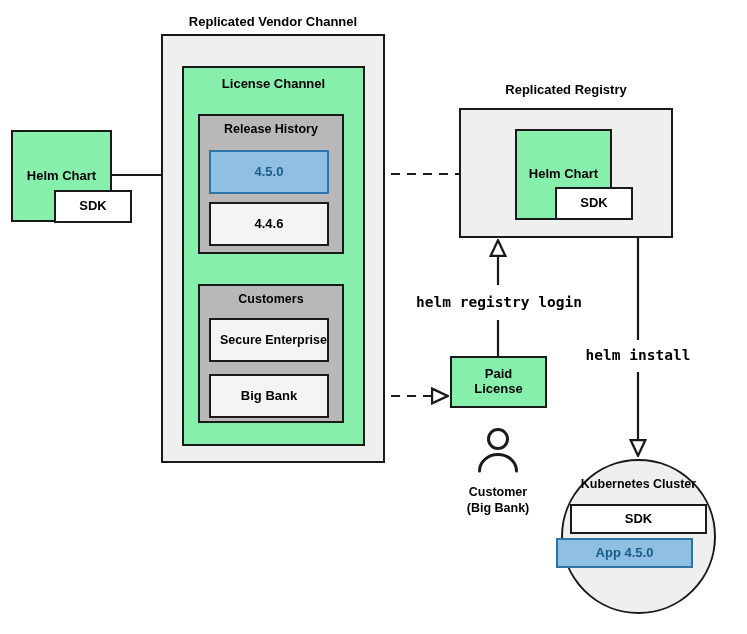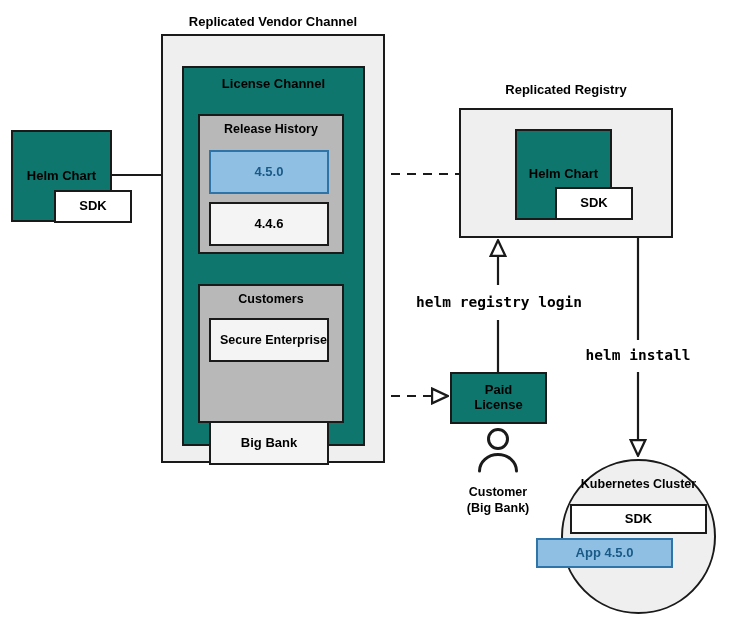--- a/index.html
+++ b/index.html
@@ -18,21 +18,21 @@
     border:2px solid #1a1a1a;
     display:flex;align-items:center;justify-content:center;
     text-align:center;
     font-weight:bold;
     line-height:1.15;
   }
 
   .fill-white   {background:#ffffff;}
   .fill-f4      {background:#f4f4f4;}
   .fill-ef      {background:#efefef;}
-  .fill-d9      {background:#0f766e;}
+  .fill-d9      {background:#86efac;}
   .fill-b8      {background:#b8b8b8;}
   .fill-blue    {background:#8fc0e4;border-color:#2e74a8;color:#1a5a87;}
 
   
   .title{font-size:13px;font-weight:bold;color:#000;white-space:nowrap;}
 
   
   .mono{
     font-family:"DejaVu Sans Mono","Liberation Mono",monospace;
     font-weight:bold;font-size:14.5px;color:#000;white-space:nowrap;
@@ -98,36 +98,36 @@
   <div class="abs box fill-f4" style="left:209px;top:202px;width:120px;height:44px;font-size:13px;">
     <span>4.4.6</span>
   </div>
 
   <div class="abs fill-b8" style="left:198px;top:284px;width:146px;height:139px;border:2px solid #1a1a1a;"></div>
   <div class="abs" style="left:198px;top:292px;width:146px;text-align:center;font-size:12.5px;font-weight:bold;">Customers</div>
 
   <div class="abs box fill-f4" style="left:209px;top:318px;width:120px;height:44px;font-size:12.5px;justify-content:flex-end;">
     <span>Secure Enterprise</span>
   </div>
-  <div class="abs box fill-f4" style="left:209px;top:374px;width:120px;height:44px;font-size:13px;margin-top:47px;">
+  <div class="abs box fill-f4" style="left:209px;top:374px;width:120px;height:44px;font-size:13px;">
     <span>Big Bank</span>
   </div>
 
   <div class="abs title" style="left:459px;top:82px;width:214px;text-align:center;">Replicated Registry</div>
 
   <div class="abs fill-ef" style="left:459px;top:108px;width:214px;height:130px;border:2px solid #1a1a1a;"></div>
 
   <div class="abs box fill-d9" style="left:515px;top:129px;width:97px;height:91px;font-size:13px;">
     <span>Helm Chart</span>
   </div>
   <div class="abs box fill-white" style="left:555px;top:187px;width:78px;height:33px;font-size:13px;">
     <span>SDK</span>
   </div>
 
-  <div class="abs box fill-d9" style="left:450px;top:372px;width:97px;height:52px;font-size:13px;flex-direction:column;">
+  <div class="abs box fill-d9" style="left:450px;top:356px;width:97px;height:52px;font-size:13px;flex-direction:column;">
     <span>Paid</span>
     <span>License</span>
   </div>
 
   <svg class="abs" style="left:474px;top:428px;width:48px;height:46px;" viewBox="0 0 48 46">
     <circle cx="24" cy="11" r="9.5" fill="none" stroke="#1a1a1a" stroke-width="3"></circle>
     <path d="M 5.5 43 a 18.5 16.5 0 0 1 37 0" fill="none" stroke="#1a1a1a" stroke-width="3" stroke-linecap="round"></path>
   </svg>
   <div class="abs caption" style="left:430px;top:485px;width:136px;">
     <div>Customer</div>
@@ -136,17 +136,17 @@
 
   <div class="abs mono" style="left:572px;top:347px;width:132px;text-align:center;">helm install</div>
   <div class="abs mono" style="left:399px;top:294px;width:200px;text-align:center;">helm registry login</div>
 
   <div class="abs fill-ef" style="left:561px;top:459px;width:155px;height:155px;border:2.2px solid #1a1a1a;border-radius:50%;"></div>
   <div class="abs" style="left:561px;top:477px;width:155px;text-align:center;font-size:12.5px;font-weight:bold;">Kubernetes Cluster</div>
 
   <div class="abs box fill-white" style="left:570px;top:504px;width:137px;height:30px;font-size:13px;">
     <span>SDK</span>
   </div>
-  <div class="abs box fill-blue" style="left:536px;top:538px;width:137px;height:30px;font-size:13px;">
+  <div class="abs box fill-blue" style="left:556px;top:538px;width:137px;height:30px;font-size:13px;">
     <span>App 4.5.0</span>
   </div>
 
 </div>
 
 </body></html>

